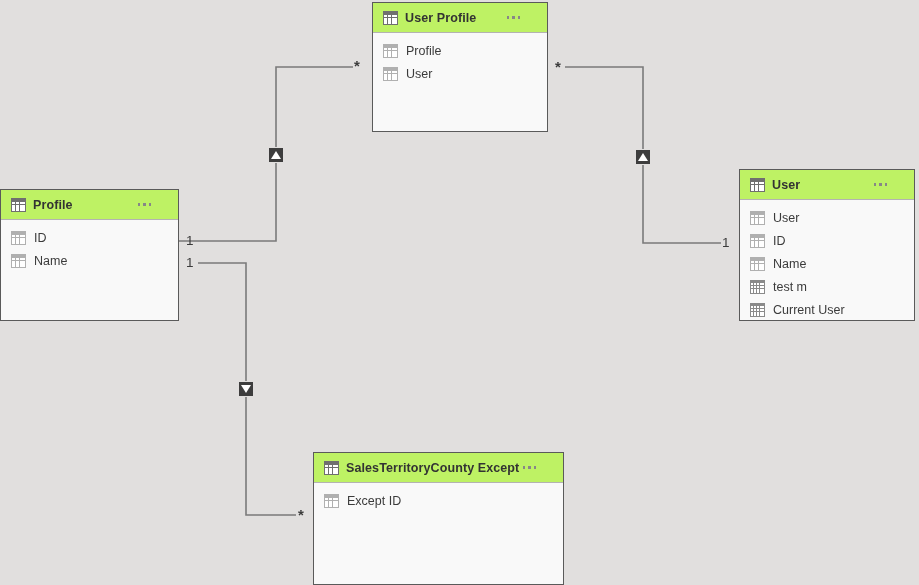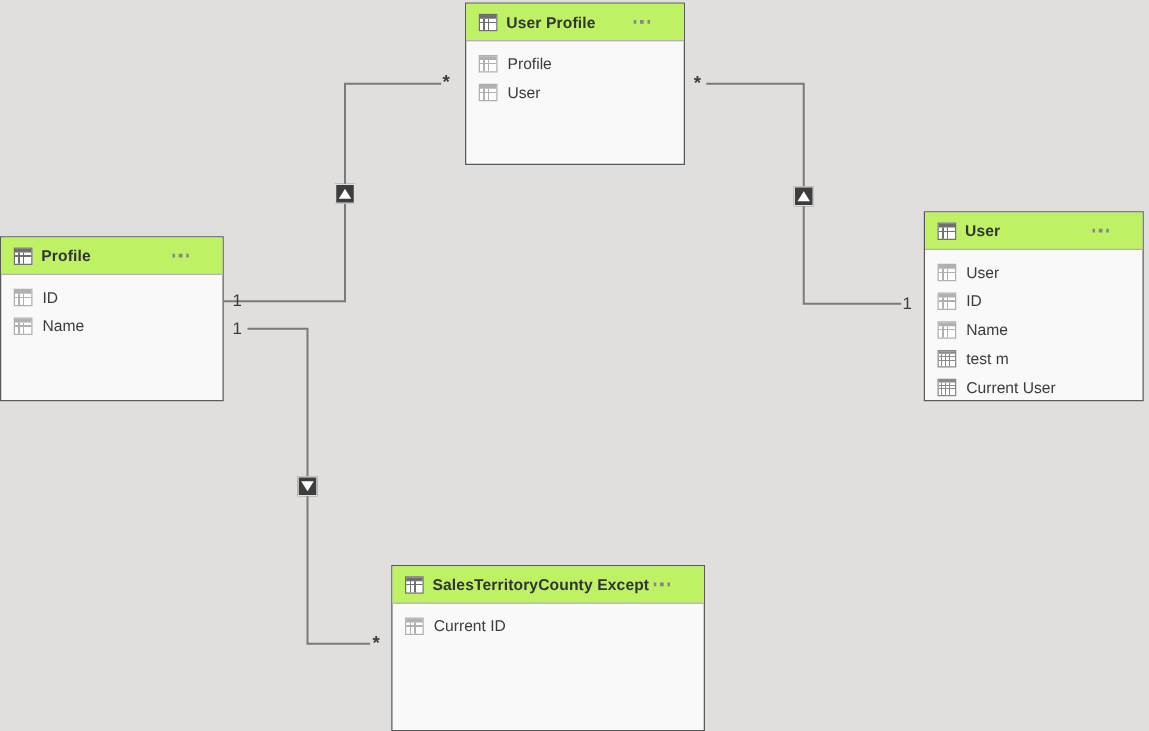--- a/index.html
+++ b/index.html
@@ -277,21 +277,21 @@
       <span class="card-title">SalesTerritoryCounty Except</span>
       <span class="ellipsis-btn">
         <i></i>
           <i></i>
           <i></i>
       </span>
     </div>
     <div class="card-body">
       <div class="field-row">
         <span class="ico ico-col"></span>
-        <span class="field-label">Current ID</span>
+        <span class="field-label">Except ID</span>
       </div>
     </div>
   </div>
 
   <span class="card-marker one" style="left:186px; top:234px;">1</span>
   <span class="card-marker many" style="left:354px; top:58px;">*</span>
 
   <span class="card-marker many" style="left:555px; top:59px;">*</span>
   <span class="card-marker one" style="left:722px; top:236px;">1</span>
 

